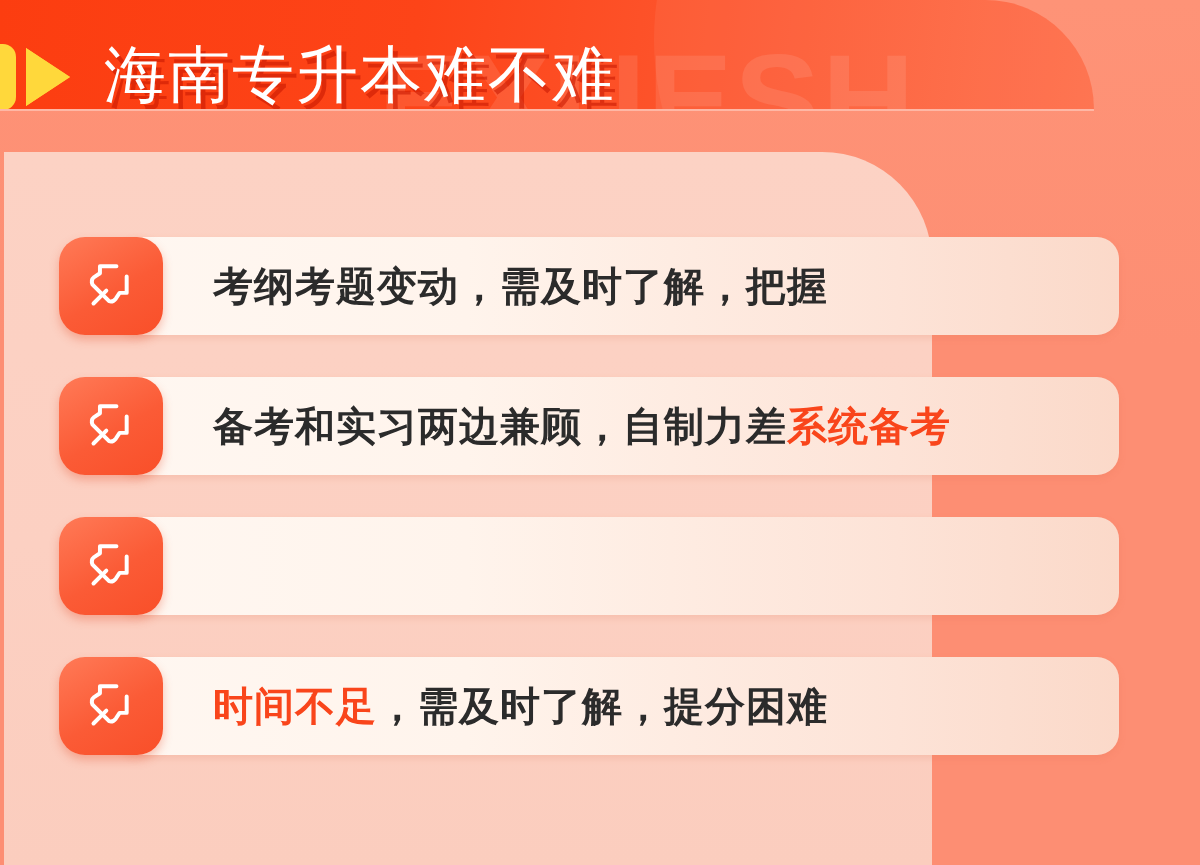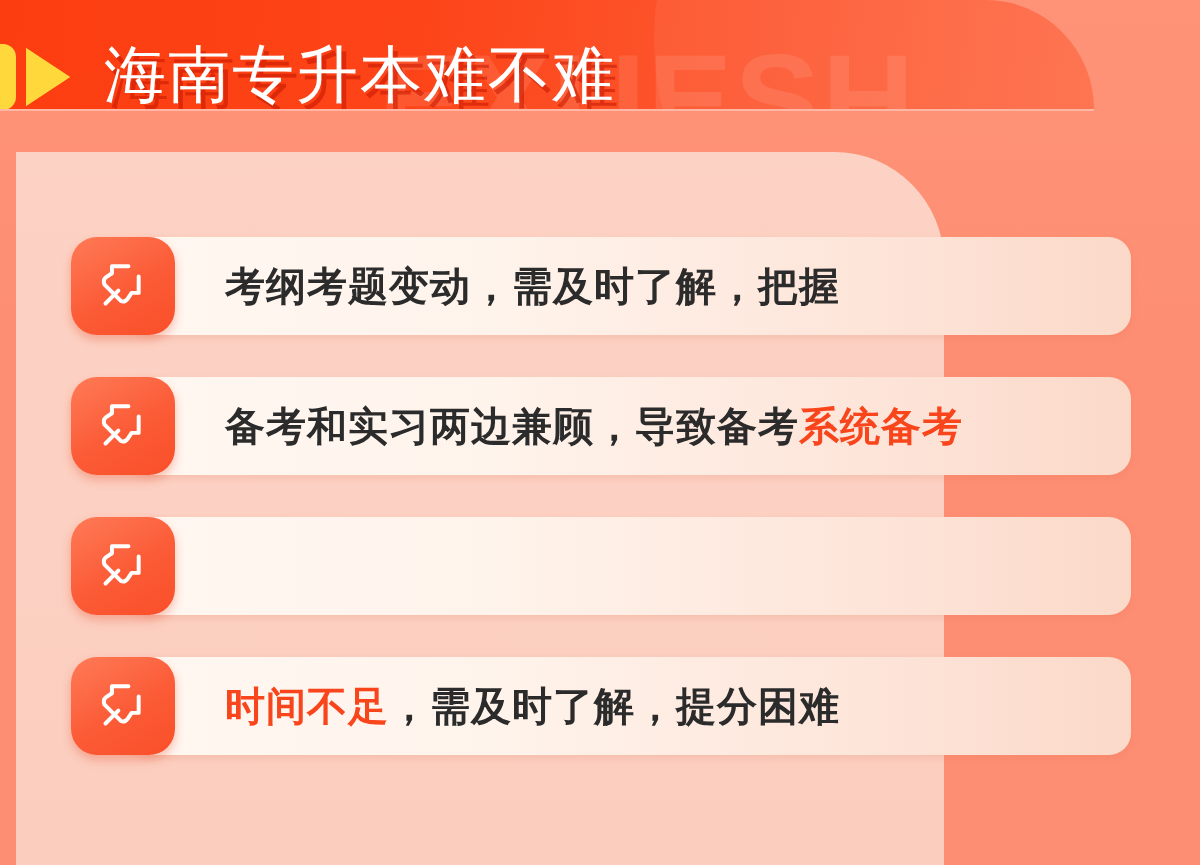--- a/index.html
+++ b/index.html
@@ -98,21 +98,21 @@
     line-height: 1.08;
     color: #ffffff;
     letter-spacing: 2px;
     white-space: nowrap;
     text-shadow: 5px 6px 0 rgba(196, 22, 0, 0.55);
   }
 
   
   .panel {
     position: absolute;
-    left: 16px;
+    left: 4px;
     top: 152px;
     width: 928px;
     height: 713px;
     background: linear-gradient(180deg, #FCD2C4 0%, #FCD0C2 55%, #FBCDBE 100%);
     border-top-right-radius: 110px;
   }
 
   .cards {
     position: absolute;
     left: 55px;
@@ -209,21 +209,21 @@
 
       <div class="card">
         <div class="card-body"></div>
         <div class="card-icon">
           <svg width="56" height="56" viewBox="0 0 48 48" fill="none" stroke="#FFFFFF" stroke-width="3.4" stroke-linecap="round" stroke-linejoin="round">
             <path d="M30.5 7.5 L40.5 17.5 L36.2 21.8 L37.4 27.6 Q37.9 31.6 34.9 33.2 L14.8 33.2 Q10.8 31.6 11.2 27.6 L12.4 21.8 L8.1 17.5 L18.1 7.5" transform="rotate(45 24 20)"></path>
             <line x1="9" y1="39" x2="20" y2="28"></line>
           </svg>
         </div>
         <div class="card-text nosel">
-          <span>备考和实习两边兼顾，导致备考</span>
+          <span>备考和实习两边兼顾，自制力差</span>
             <span class="hl">系统备考</span>
         </div>
       </div>
 
       <div class="card">
         <div class="card-body"></div>
         <div class="card-icon">
           <svg width="56" height="56" viewBox="0 0 48 48" fill="none" stroke="#FFFFFF" stroke-width="3.4" stroke-linecap="round" stroke-linejoin="round">
             <path d="M30.5 7.5 L40.5 17.5 L36.2 21.8 L37.4 27.6 Q37.9 31.6 34.9 33.2 L14.8 33.2 Q10.8 31.6 11.2 27.6 L12.4 21.8 L8.1 17.5 L18.1 7.5" transform="rotate(45 24 20)"></path>
             <line x1="9" y1="39" x2="20" y2="28"></line>

